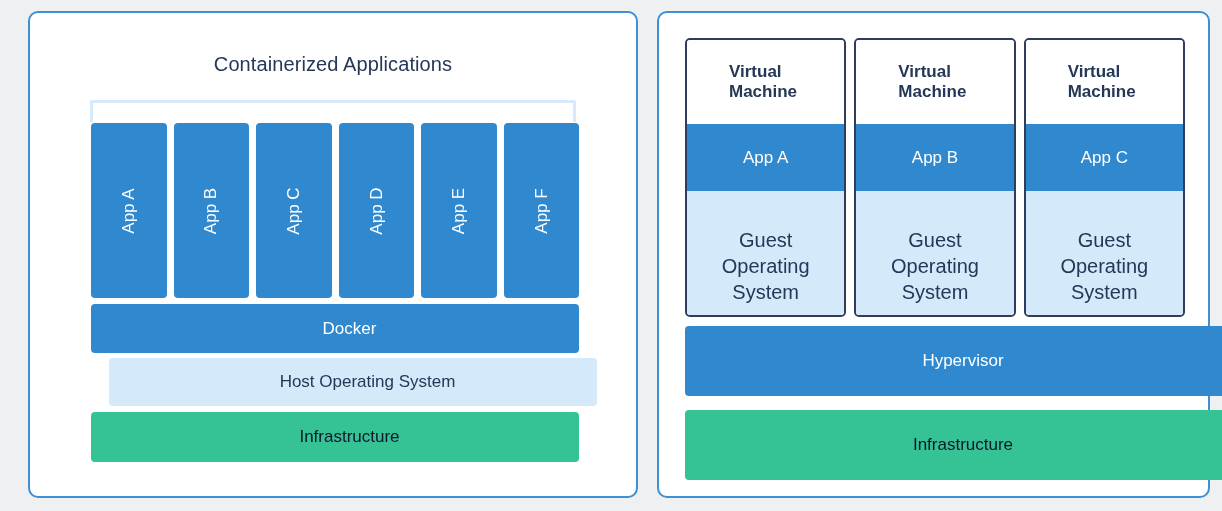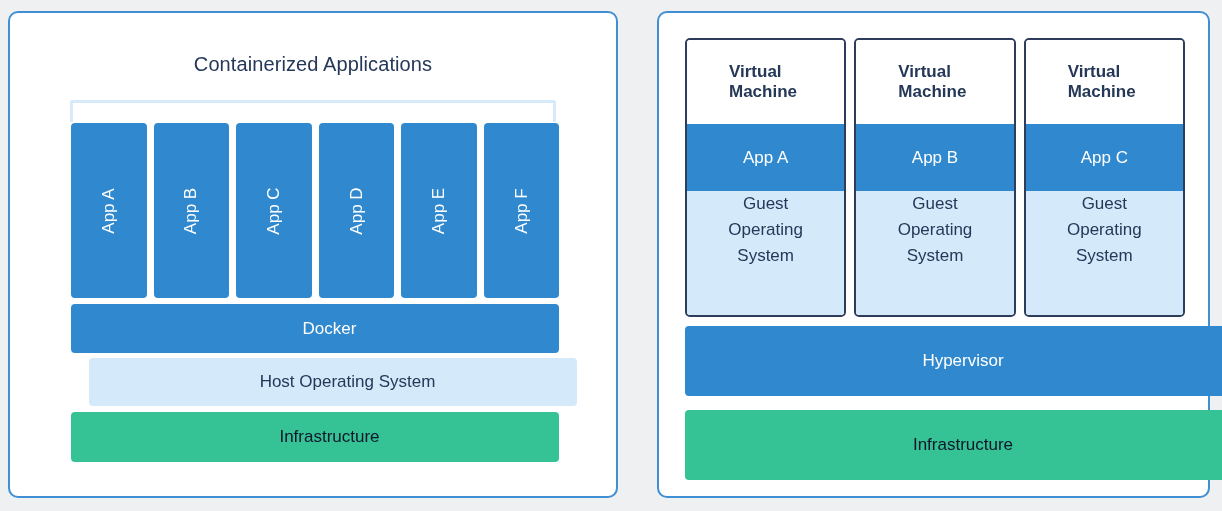--- a/index.html
+++ b/index.html
@@ -22,21 +22,21 @@
 
   
   .card {
     position: absolute;
     background: #ffffff;
     border: 2px solid #3f8fd2;
     border-radius: 10px;
     box-sizing: border-box;
   }
   #card-containers {
-    left: 8px;
+    left: 28px;
     top: 11px;
     width: 610px;
     height: 487px;
   }
   #card-vms {
     left: 657px;
     top: 11px;
     width: 553px;
     height: 487px;
   }
@@ -148,25 +148,25 @@
     color: #ffffff;
     font-size: 17px;
     display: flex;
     align-items: center;
     justify-content: center;
   }
   .vm-guest {
     flex: 1 1 auto;
     background: #d4eafa;
     color: #253858;
-    font-size: 17px;
+    font-size: 20px;
     line-height: 26px;
     text-align: center;
     display: flex;
-    align-items: flex-start;
+    align-items: flex-end;
     justify-content: center;
     padding-bottom: 10px;
     box-sizing: border-box;
   }
   .vm-guest span { display: block; }
 
   .layer-bar-r {
     position: absolute;
     left: 26px;
     width: 556px;

